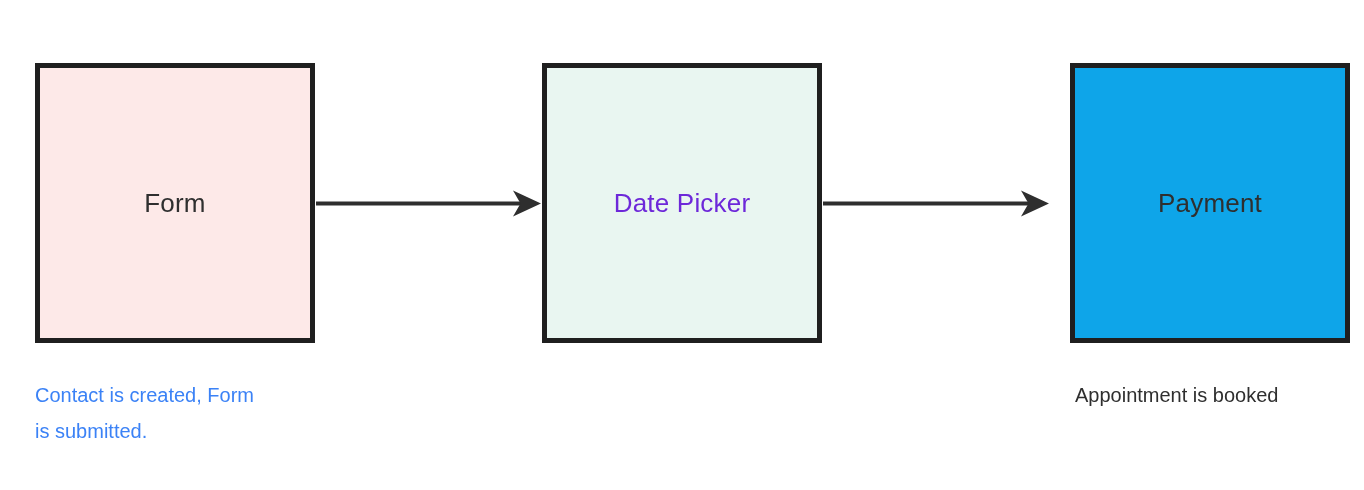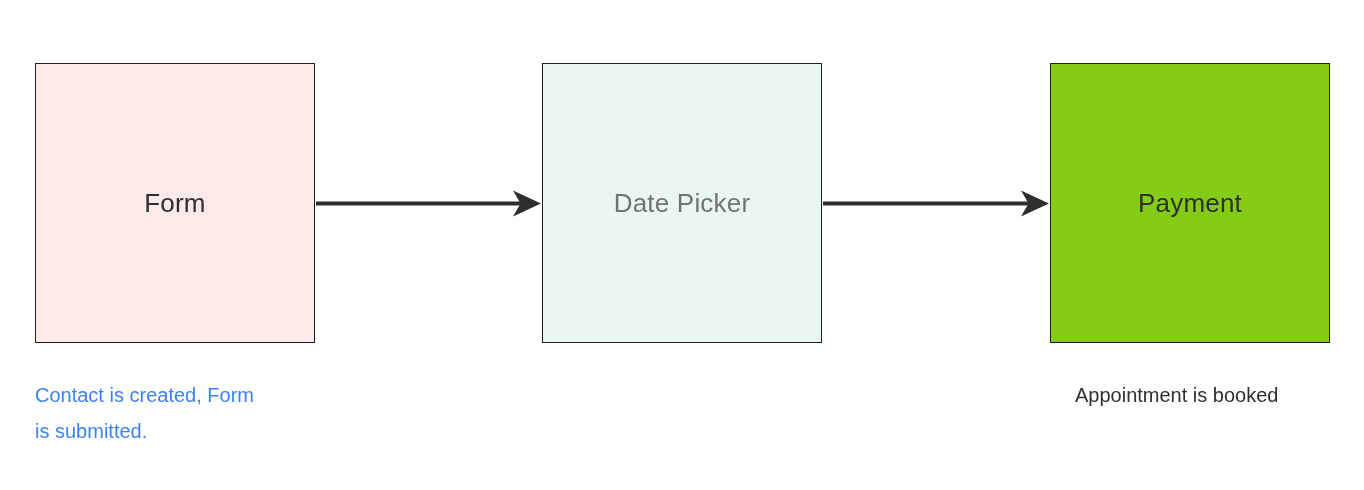--- a/index.html
+++ b/index.html
@@ -22,21 +22,21 @@
     width: 1364px;
     height: 490px;
     pointer-events: none;
   }
   .node {
     position: absolute;
     top: 63px;
     width: 280px;
     height: 280px;
     box-sizing: border-box;
-    border: 1px solid #0ea5e9;
+    border: 5px solid #0ea5e9;
     background: #f5f5f5;
     display: flex;
     align-items: center;
     justify-content: center;
   }
   .node-0 { left: 35px; }
   .node-1 { left: 542px; }
   .node-2 { left: 1050px; }
   .node-label {
     font-size: 26px;
@@ -70,24 +70,24 @@
       <line class="arrow-path" x1="823" y1="203.5" x2="1032" y2="203.5" stroke="#2e2e2e" stroke-width="4"></line>
       <path class="arrow-head" d="M1049,203.5 L1021,190.5 L1028.5,203.5 L1021,216.5 Z" fill="#2e2e2e"></path>
     </g>
   </svg>
 
   <div class="node node-0" style="background-color: rgb(253, 233, 232); border-color: rgb(31, 31, 31);">
     <span class="node-label" style="color: rgb(47, 47, 47);">Form</span>
   </div>
 
   <div class="node node-1" style="background-color: rgb(233, 246, 241); border-color: rgb(31, 31, 31);">
-    <span class="node-label" style="color: #737373;">Date Picker</span>
+    <span class="node-label" style="color: #6d28d9;">Date Picker</span>
   </div>
 
-  <div class="node node-2" style="background-color: #84cc16; border-color: rgb(31, 31, 31);">
+  <div class="node node-2" style="background-color: #0ea5e9; border-color: rgb(31, 31, 31); margin-left: 20px;">
     <span class="node-label" style="color: rgb(47, 47, 47);">Payment</span>
   </div>
 
   <div class="caption caption-0" style="color: #3b82f6;">
     <div class="caption-line">Contact is created, Form</div>
     <div class="caption-line">is submitted.</div>
   </div>
 
   <div class="caption caption-1" style="color: rgb(47, 47, 47);">
     <div class="caption-line">Appointment is booked</div>

